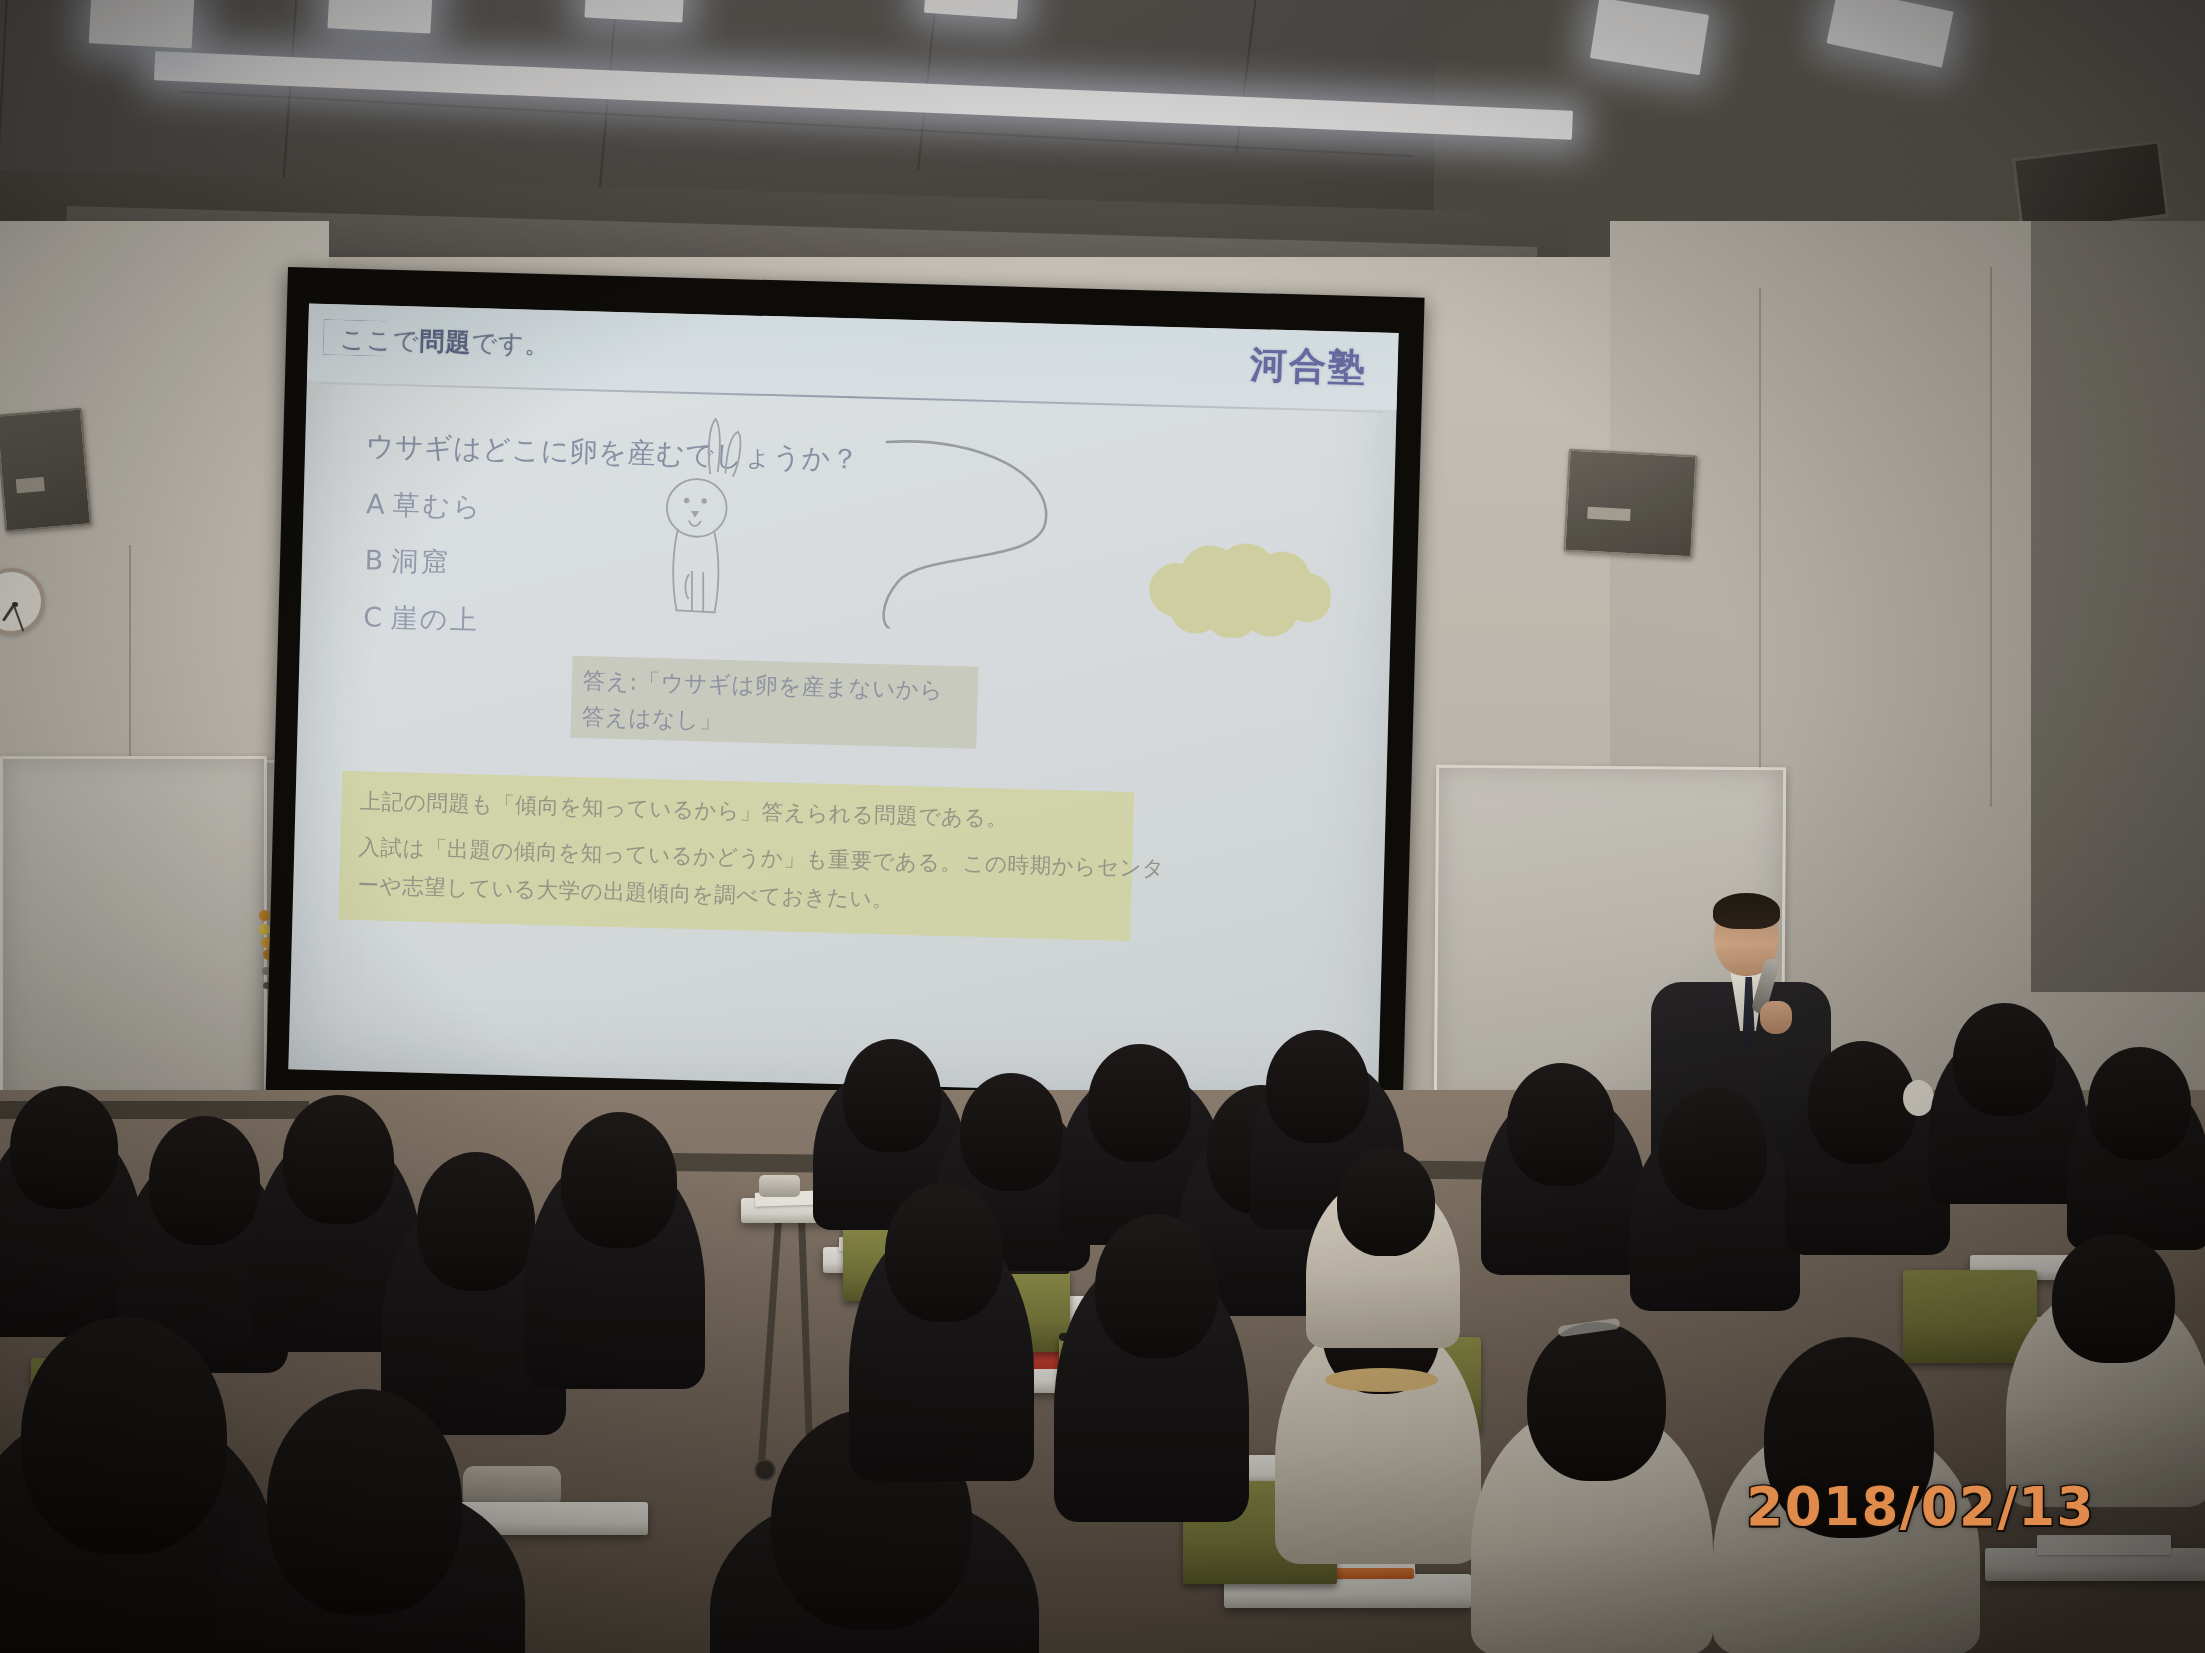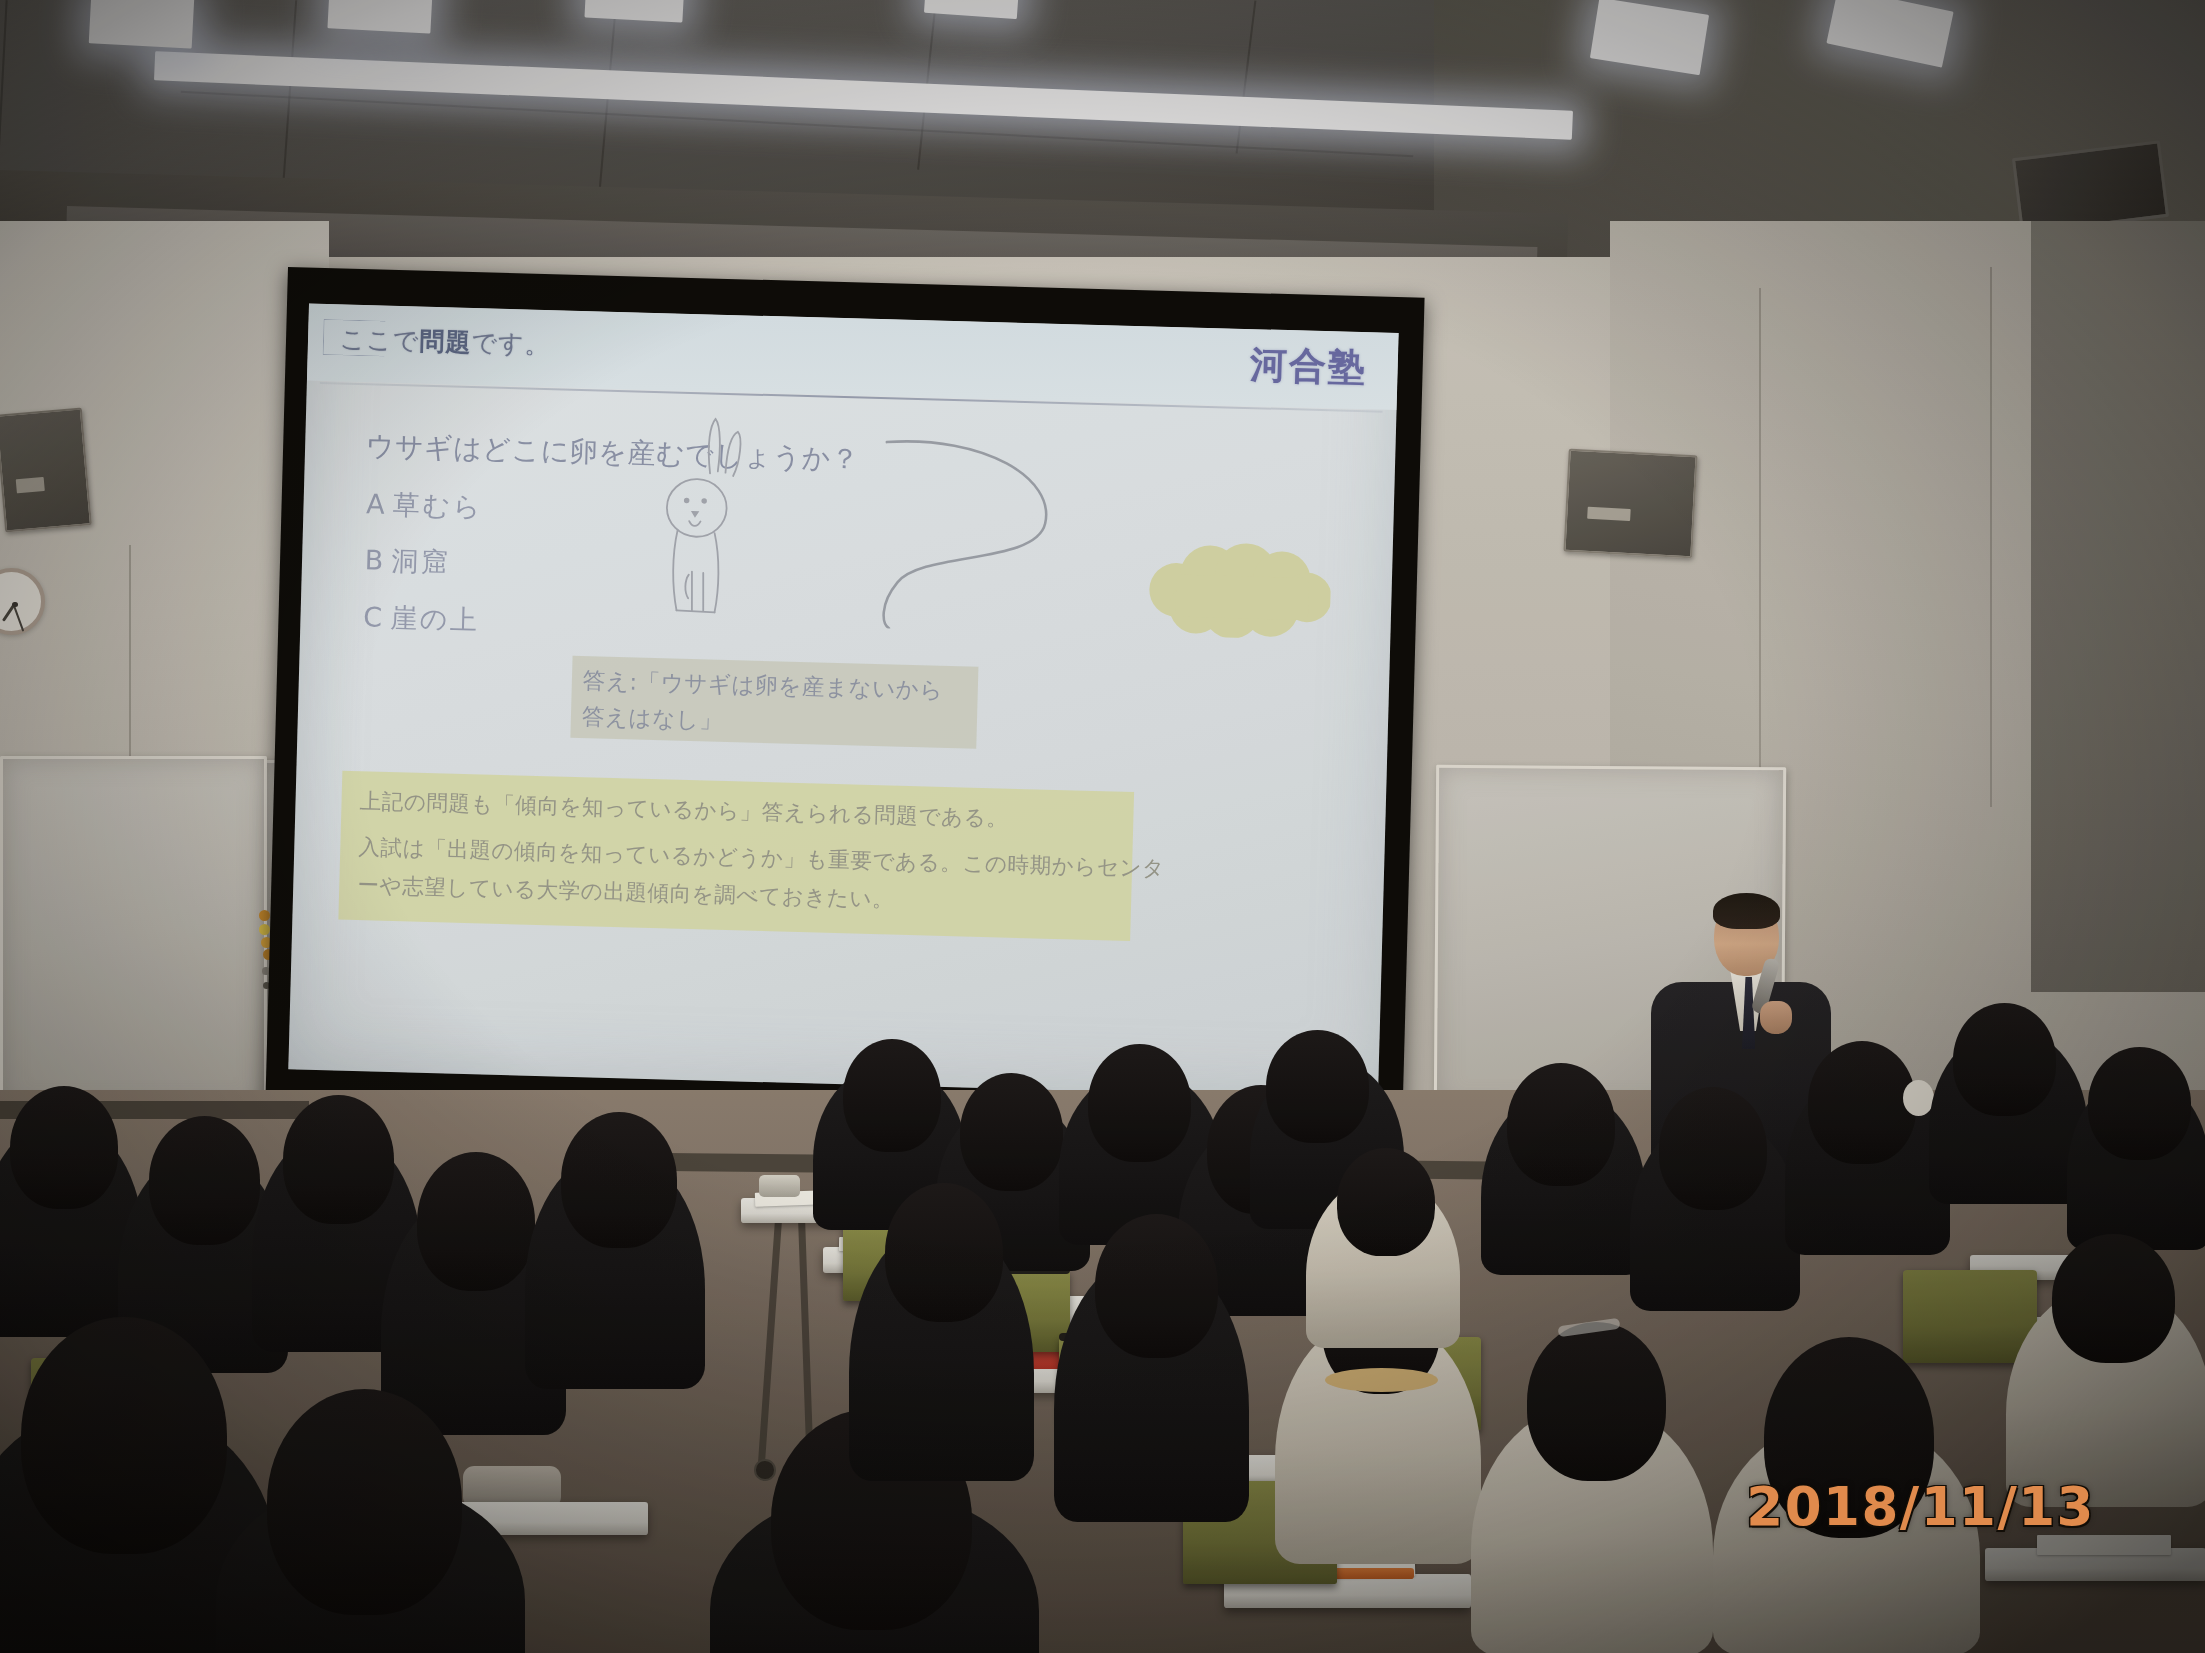--- a/index.html
+++ b/index.html
@@ -547,16 +547,16 @@
   <div class="head" style="left:2052px;top:1234px;width:123px;height:129px;"></div>
 
   <div class="student light-uni" style="left:1306px;top:1178px;width:154px;height:170px;"></div>
   <div class="head" style="left:1337px;top:1148px;width:98px;height:108px;"></div>
 
   <div class="item" style="left:1558px;top:1322px;width:62px;height:11.3px;background:rgba(230,228,222,.55);border-radius:5.1px;transform:rotate(-8deg);"></div>
 
   <div class="vignette"></div>
   <div class="warmth"></div>
 
-  <div class="timestamp">2018/11/13</div>
+  <div class="timestamp">2018/02/13</div>
 
 </div>
 
 
 </body></html>

